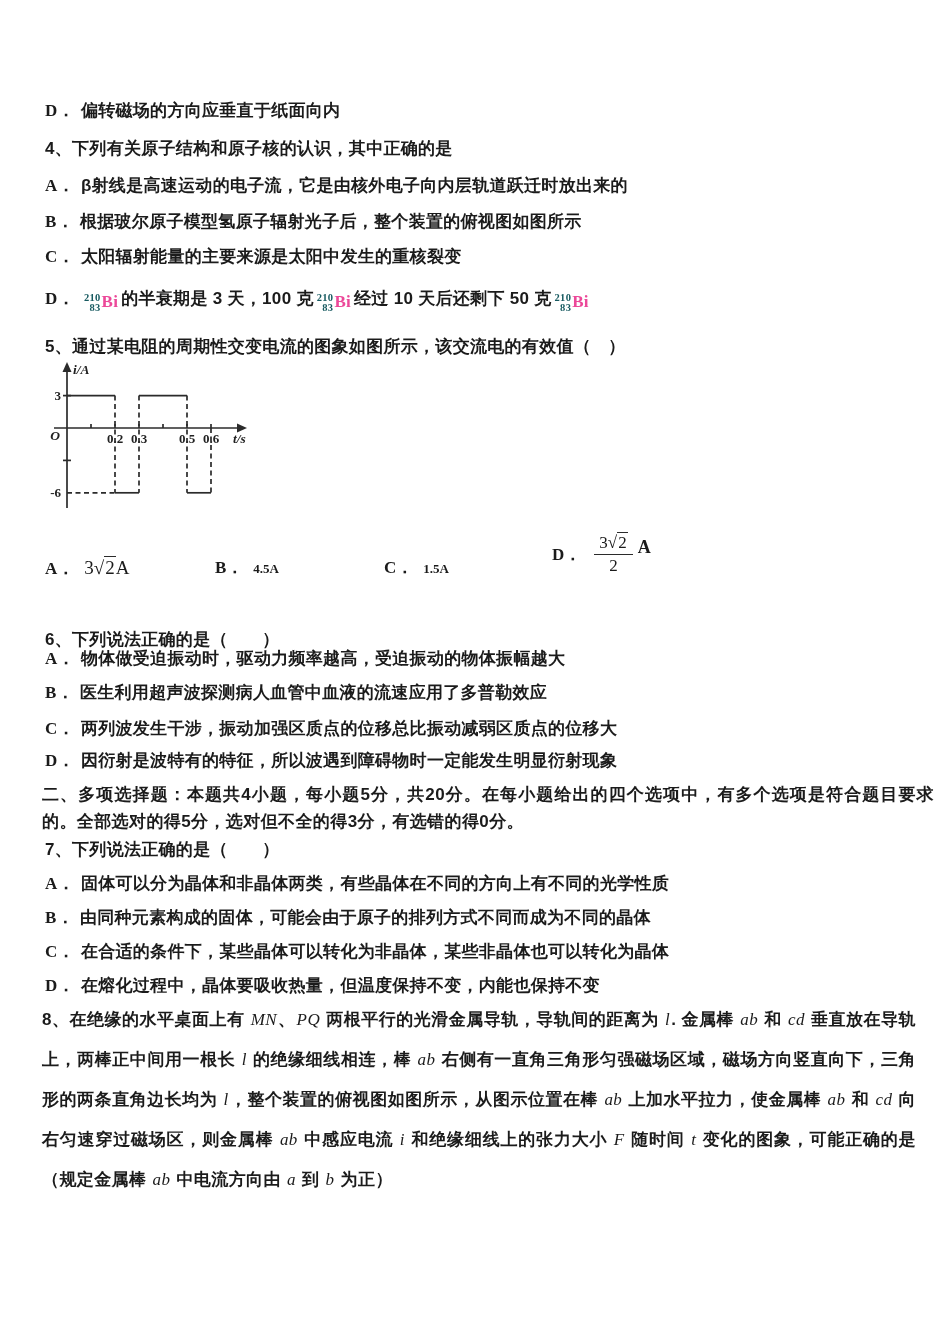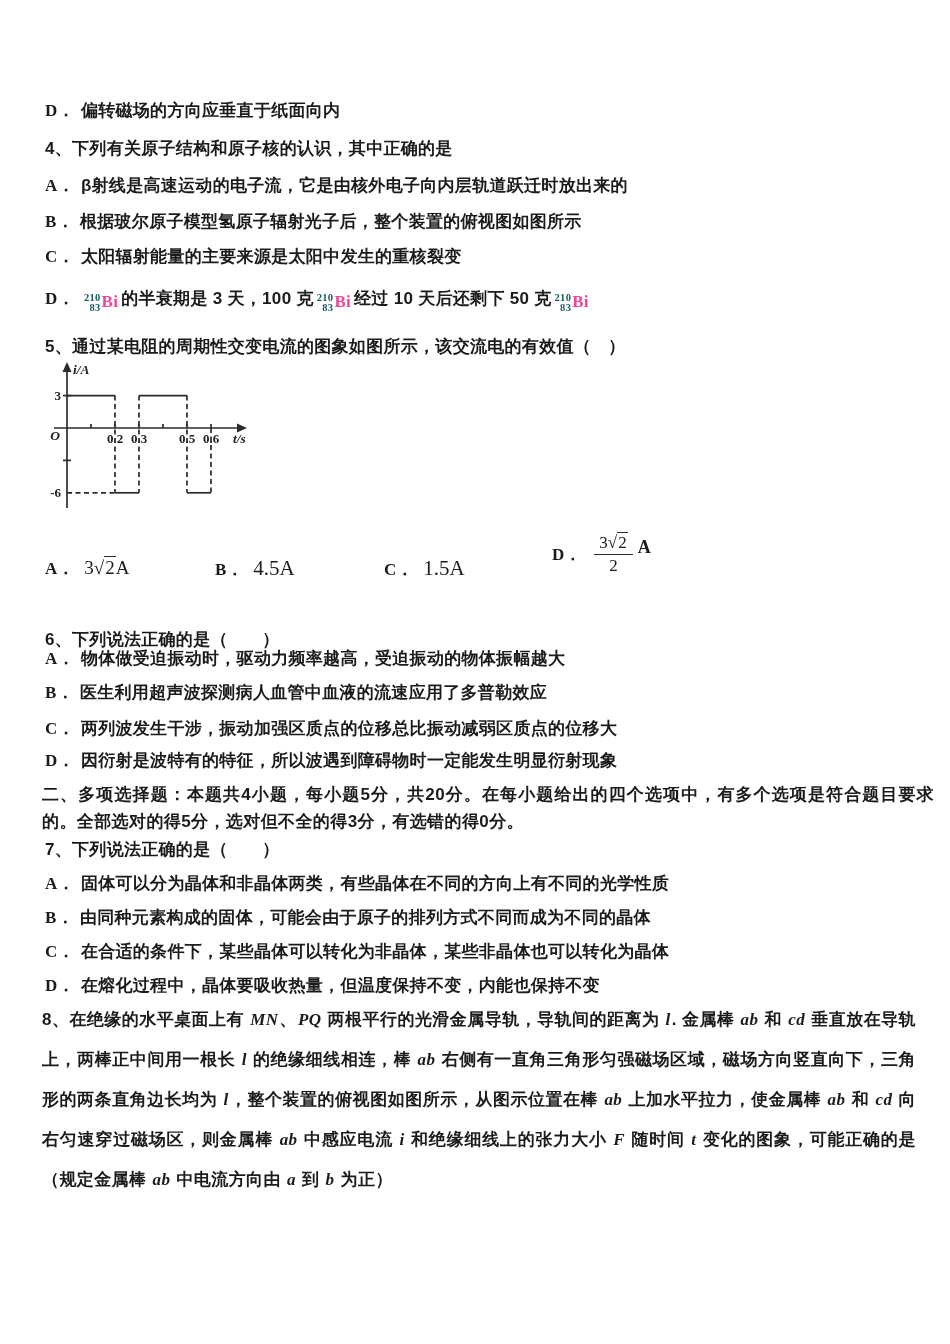--- a/index.html
+++ b/index.html
@@ -29,21 +29,21 @@
     left:42px;
     white-space:normal;
     text-align:justify;
     letter-spacing:0.4px;
   }
   .sec2{ width:892px; line-height:27px; }
   .q8{ width:874px; line-height:40px; }
   .mvar{
     font-family:"Liberation Serif",serif;
     font-style:italic;
-    font-weight:bold;
+    font-weight:normal;
     padding:0 1px;
   }
   
   .nuc{
     display:inline-flex;
     align-items:flex-start;
     margin:0 3px;
     transform:translateY(-3px);
     vertical-align:baseline;
   }
@@ -66,21 +66,21 @@
     margin-top:-7px;
     margin-left:1px;
   }
   
   .opt{
     position:absolute;
     white-space:nowrap;
     font-family:"Liberation Serif",serif;
   }
   .opt .letter{margin-right:10px;}
-  .opt .val{font-family:"Liberation Serif",serif;font-weight:normal;font-size:21px;margin-top:20px;}
+  .opt .val{font-family:"Liberation Serif",serif;font-weight:bold;font-size:13px;margin-top:20px;}
   .mathv{font-family:"Liberation Serif",serif;font-weight:normal;font-size:19px;}
   .sqrt{display:inline-block;}
   .sqrt .radical{display:inline-block;}
   .sqrt .radicand{display:inline-block;border-top:1.6px solid #2b2b2b;padding:0 1px;}
   .fracopt{display:inline-flex;align-items:center;}
   .frac{
     display:inline-flex;flex-direction:column;align-items:center;
     font-family:"Liberation Serif",serif;font-weight:normal;font-size:17px;
     margin:0 3px;
   }

